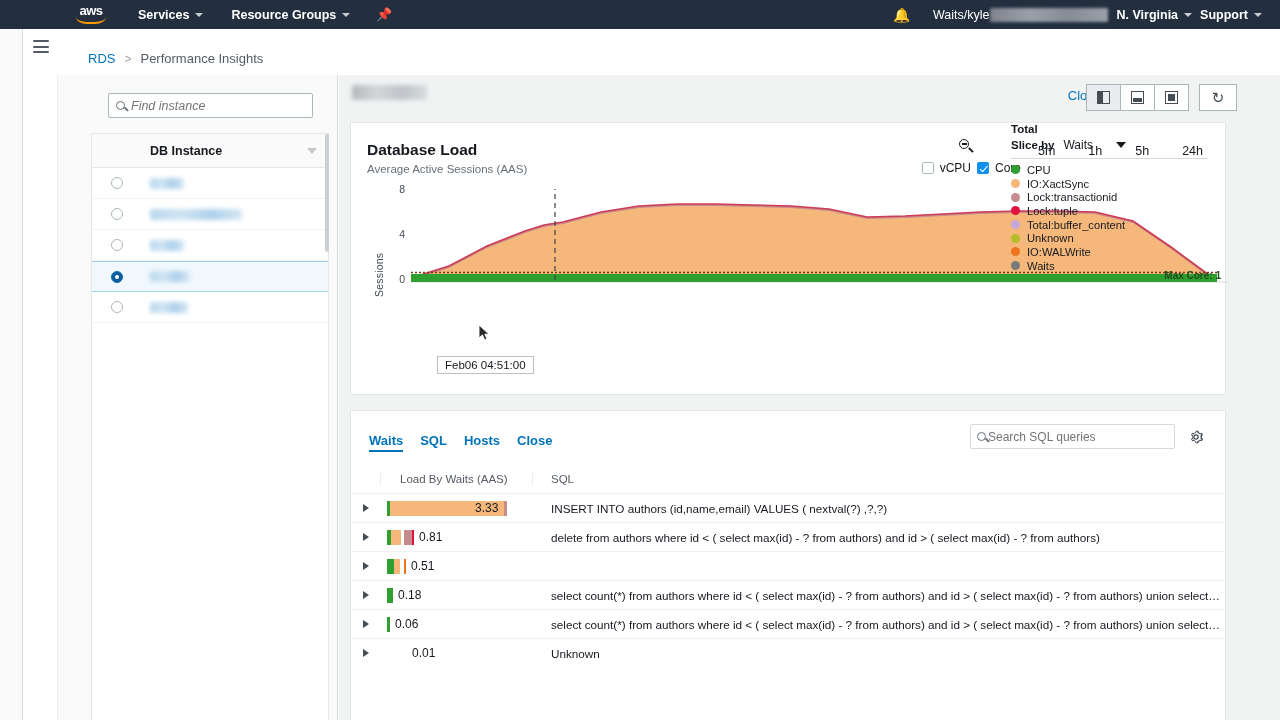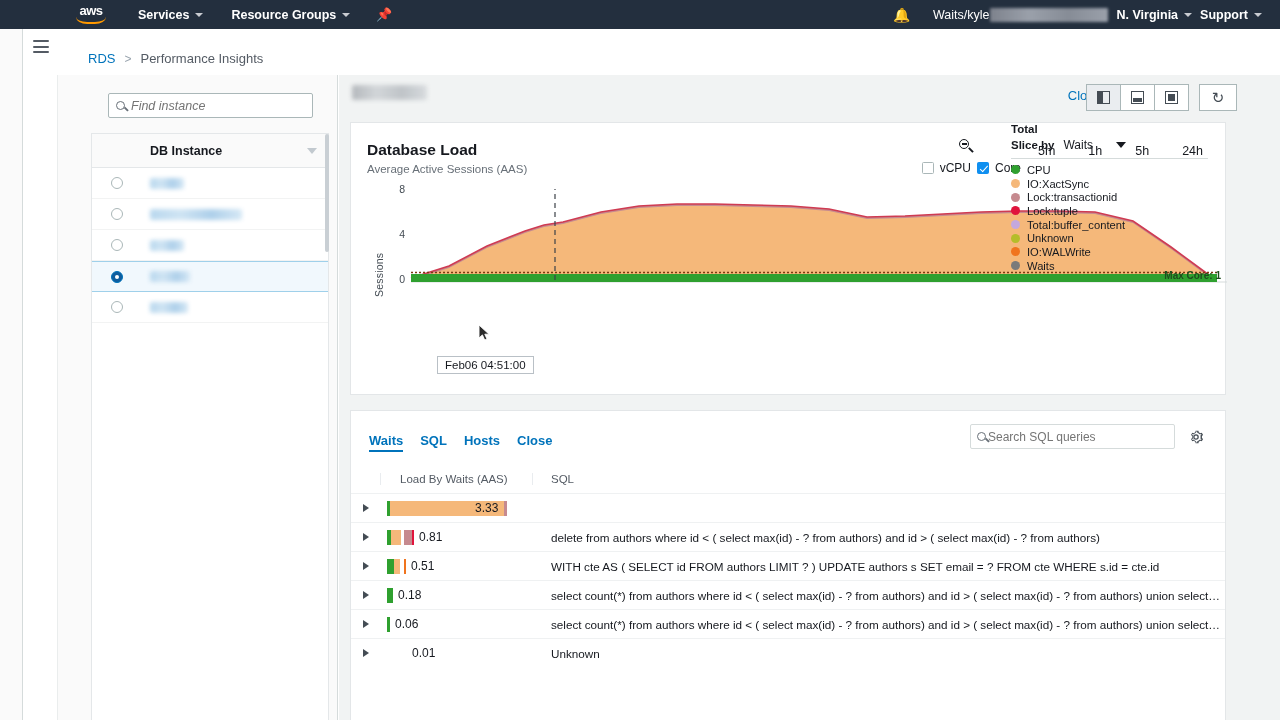--- a/index.html
+++ b/index.html
@@ -491,20 +491,21 @@
             <span class="caret-r"></span>
           </span>
         <span class="barcell">
           <span class="bar">
             <span class="seg" style="width:3px;background:#2fa02f"></span>
             <span class="seg" style="width:114px;background:#f5b87a"></span>
             <span class="seg" style="width:3px;background:#c68a8f"></span>
           </span>
           <span class="barval wide" style="margin-left:-32px;position:relative">3.33</span>
         </span>
+        <span class="sqlcell">INSERT INTO authors (id,name,email) VALUES ( nextval(?) ,?,?)</span>
       </div>
 
       <div class="trow" style="top:111px">
         <span class="exp">
             <span class="caret-r"></span>
           </span>
         <span class="barcell">
           <span class="bar">
             <span class="seg" style="width:4px;background:#2fa02f"></span>
             <span class="seg" style="width:10px;background:#f5b87a"></span>
@@ -523,21 +524,20 @@
           </span>
         <span class="barcell">
           <span class="bar">
             <span class="seg" style="width:7px;background:#2fa02f"></span>
             <span class="seg" style="width:6px;background:#f5b87a"></span>
             <span class="seg" style="width:4px;background:#ffffff"></span>
             <span class="seg" style="width:2px;background:#f0741e"></span>
           </span>
           <span class="barval">0.51</span>
         </span>
-        <span class="sqlcell">WITH cte AS ( SELECT id FROM authors LIMIT ? ) UPDATE authors s SET email = ? FROM cte WHERE s.id = cte.id</span>
       </div>
 
       <div class="trow" style="top:169px">
         <span class="exp">
             <span class="caret-r"></span>
           </span>
         <span class="barcell">
           <span class="bar">
             <span class="seg" style="width:6px;background:#2fa02f"></span>
           </span>

